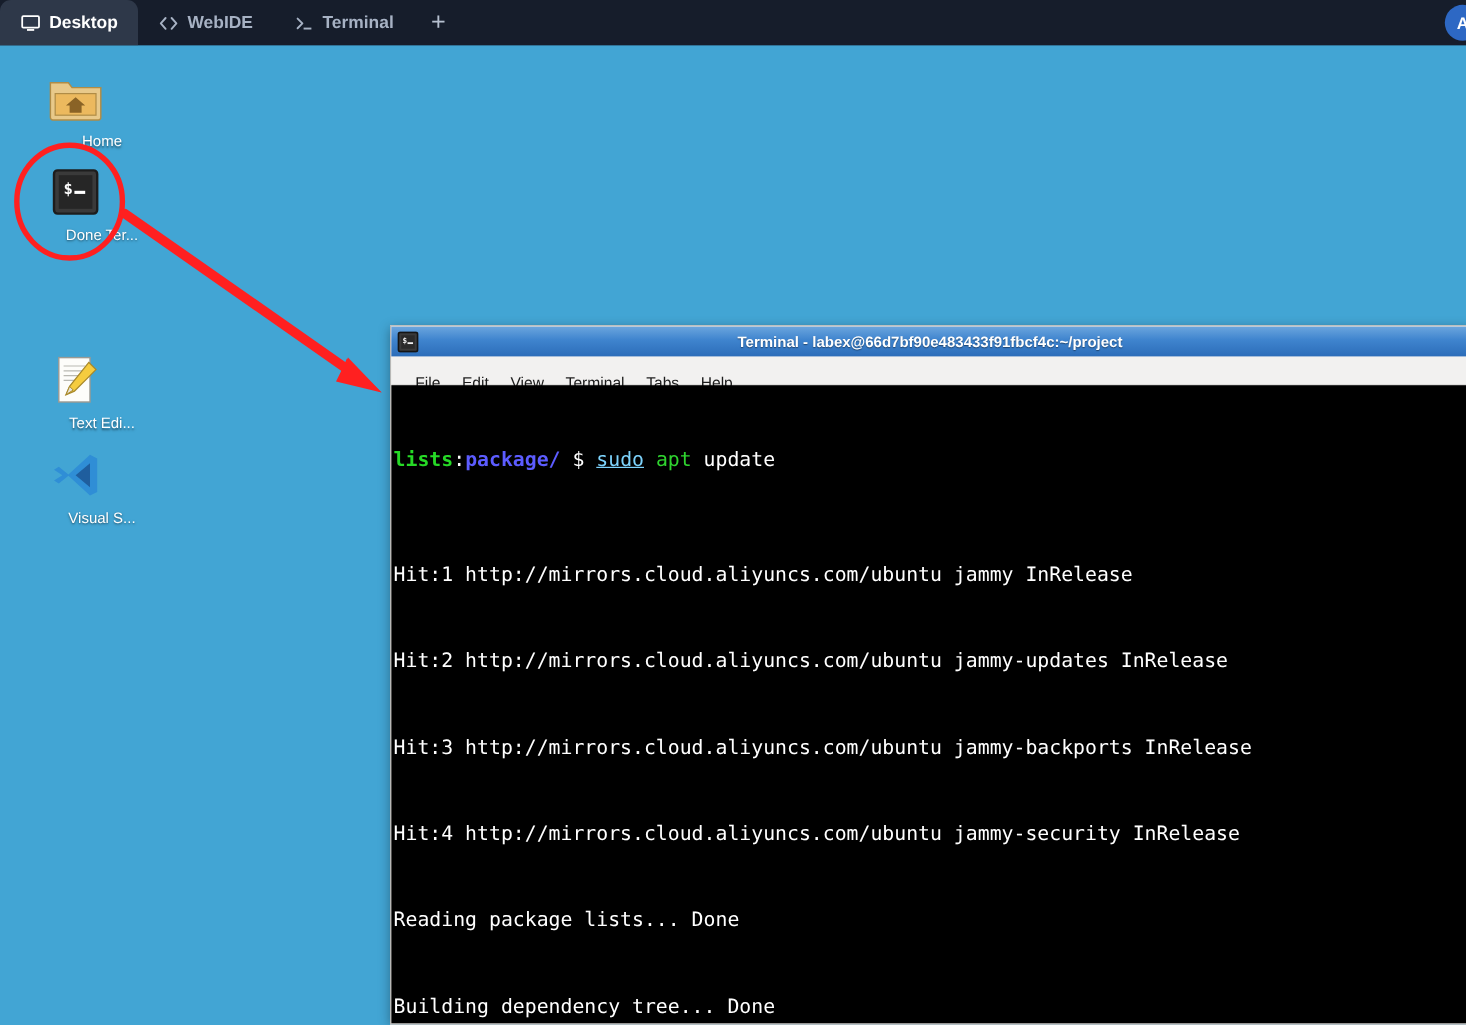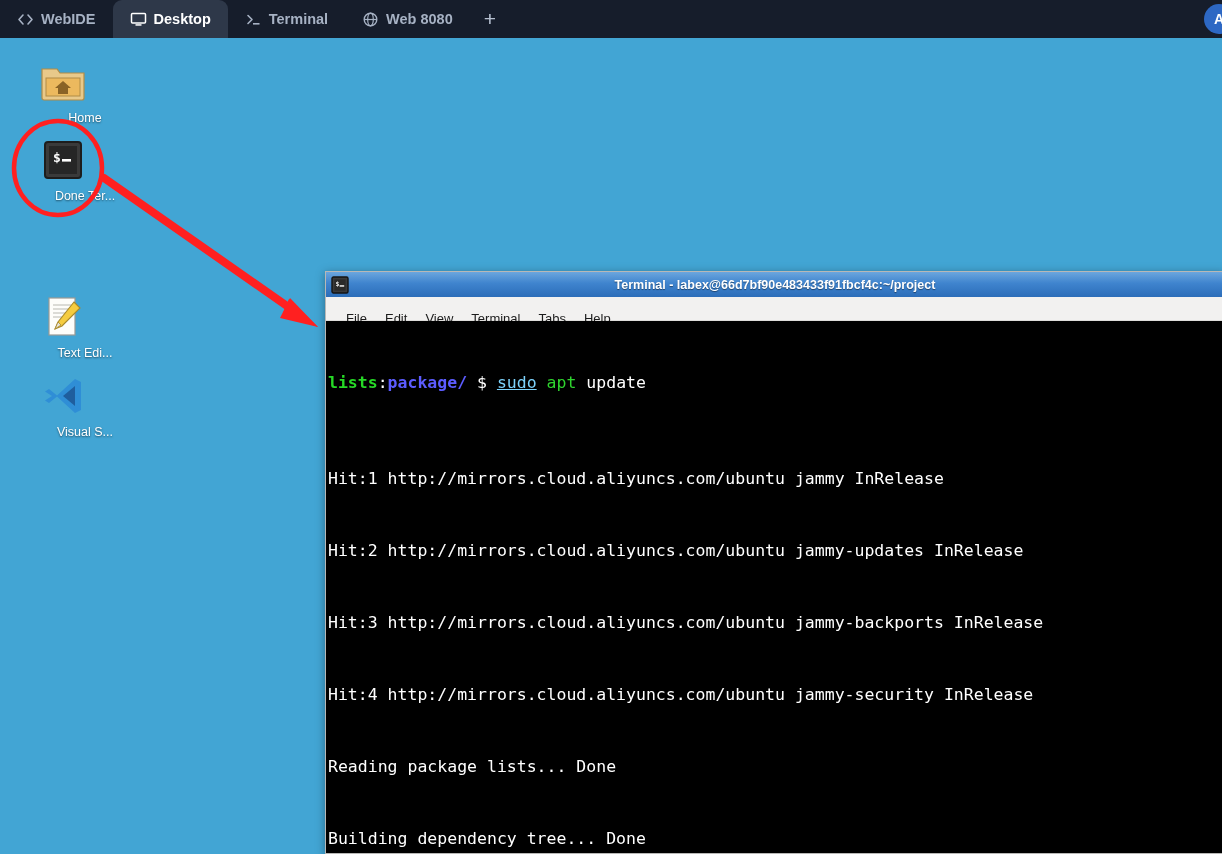--- a/index.html
+++ b/index.html
@@ -129,60 +129,50 @@
   .c-grn   { color: #2fd42f; }
   .c-ul    { color: #7dd3fc; text-decoration: underline; }
 </style>
 </head>
 <body>
 
 <div id="screen">
 
   <div id="tabbar">
 
+    <div class="tab active">
+      <span class="tab-ico">
+        <svg width="17" height="17" viewBox="0 0 17 17">
+          <rect x="1.5" y="2.5" width="14" height="9.5" rx="1" fill="none" stroke="#ffffff" stroke-width="1.5"></rect>
+          <rect x="5.5" y="13.2" width="6" height="1.5" fill="#ffffff"></rect>
+        </svg>
+      </span>
+      <span>Desktop</span>
+    </div>
+
     <div class="tab">
       <span class="tab-ico">
         <svg width="17" height="17" viewBox="0 0 17 17">
           <path d="M6 4 L2 8.5 L6 13" fill="none" stroke="#a7b2c4" stroke-width="1.6" stroke-linecap="round" stroke-linejoin="round"></path>
           <path d="M11 4 L15 8.5 L11 13" fill="none" stroke="#a7b2c4" stroke-width="1.6" stroke-linecap="round" stroke-linejoin="round"></path>
         </svg>
       </span>
       <span>WebIDE</span>
     </div>
 
-    <div class="tab active">
-      <span class="tab-ico">
-        <svg width="17" height="17" viewBox="0 0 17 17">
-          <rect x="1.5" y="2.5" width="14" height="9.5" rx="1" fill="none" stroke="#ffffff" stroke-width="1.5"></rect>
-          <rect x="5.5" y="13.2" width="6" height="1.5" fill="#ffffff"></rect>
-        </svg>
-      </span>
-      <span>Desktop</span>
-    </div>
-
     <div class="tab">
       <span class="tab-ico">
         <svg width="17" height="17" viewBox="0 0 17 17">
           <path d="M3 4.5 L7 8.5 L3 12.5" fill="none" stroke="#a7b2c4" stroke-width="1.6" stroke-linecap="round" stroke-linejoin="round"></path>
           <rect x="8" y="12" width="6.5" height="1.6" fill="#a7b2c4"></rect>
         </svg>
       </span>
       <span>Terminal</span>
     </div>
 
-    <div class="tab">
-      <span class="tab-ico">
-        <svg width="17" height="17" viewBox="0 0 17 17">
-          <circle cx="8.5" cy="8.5" r="6.3" fill="none" stroke="#a7b2c4" stroke-width="1.4"></circle>
-          <ellipse cx="8.5" cy="8.5" rx="2.8" ry="6.3" fill="none" stroke="#a7b2c4" stroke-width="1.2"></ellipse>
-          <line x1="2.2" y1="8.5" x2="14.8" y2="8.5" stroke="#a7b2c4" stroke-width="1.2"></line>
-        </svg>
-      </span>
-      <span>Web 8080</span>
-    </div>
 
     <div class="tab-plus">+</div>
 
     <div id="avatar">A</div>
   </div>
 
   <div id="desktop">
 
     <div class="dicon" style="left:15px; top:20px;">
       <div class="glyph">

